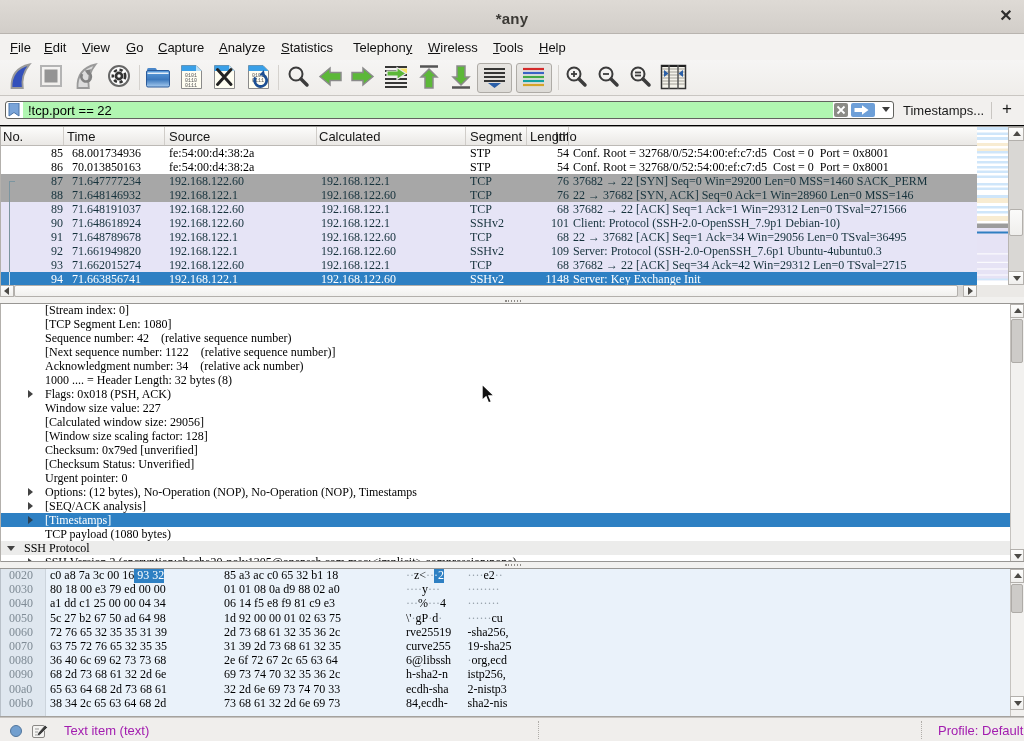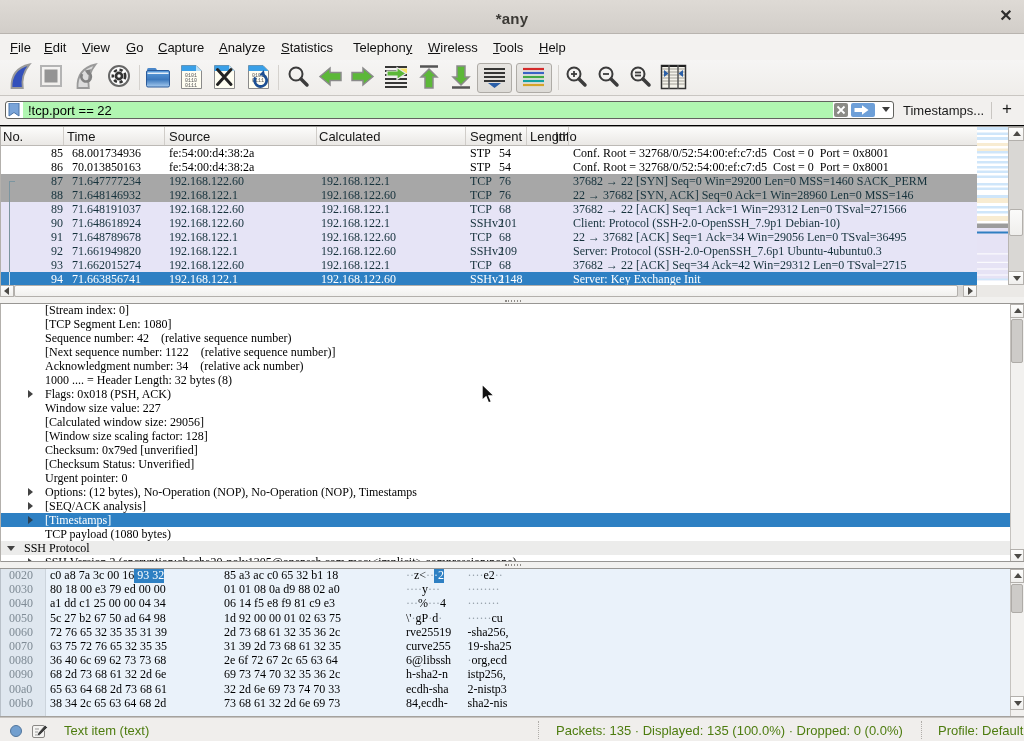--- a/index.html
+++ b/index.html
@@ -20,36 +20,36 @@
 #fexpr{position:absolute;left:903px;top:7px;font-size:13px;color:#1a1a1a}
 #plist{left:0;top:126px;width:1024px;height:171px;background:#fff;border-top:1px solid #989693;box-shadow:inset 1px 0 0 #a9a6a2,inset -1px 0 0 #a9a6a2}
 #phead{position:absolute;left:0;top:0;width:977px;height:19px;background:linear-gradient(#fcfcfb,#eae8e5);border-bottom:1px solid #bcb9b5;font-size:13px;color:#161616;overflow:hidden}
 #phead span{position:absolute;top:2px}
 #phead i{position:absolute;top:0;width:1px;height:19px;background:#d0cdc9;font-style:normal}
 #prows{position:absolute;left:0;top:19px;width:977px;height:139px;overflow:hidden;background:#fff}
 .prow{position:absolute;left:0;width:977px;height:14px}
 .prow span{position:absolute;top:0}
 .c-no{left:0;width:63px;text-align:right}
 .c-time{left:72px}.c-src{left:169px}.c-dst{left:321px}.c-pro{left:470px}
-.c-len{left:499px;width:70px;}.c-info{left:573px}
+.c-len{left:499px;width:70px;text-align:right}.c-info{left:573px}
 .sbtn{position:absolute;background:linear-gradient(#fdfdfc,#f0efed);border:1px solid #b3b0ac}
 .tri{position:absolute;width:0;height:0}
 .thumb{position:absolute;background:#cdcbc8;border:1px solid #aeaba7;border-radius:2px}
 #dets{left:0;top:303px;width:1024px;height:259px;background:#fff;border-top:1px solid #989693;border-bottom:1px solid #989693;overflow:hidden;box-shadow:inset 1px 0 0 #a9a6a2,inset -1px 0 0 #a9a6a2}
 .drow{position:absolute;left:0;width:1010px;height:14px;color:#000}
 .exp{position:absolute;top:3px;width:0;height:0;border-top:4px solid transparent;border-bottom:4px solid transparent;border-left:5px solid #424242}
 .expd{position:absolute;top:5px;width:0;height:0;border-left:4px solid transparent;border-right:4px solid transparent;border-top:5px solid #424242}
 #hex{left:0;top:568px;width:1024px;height:149px;background:#eaf2fa;border-top:1px solid #989693;border-bottom:1px solid #a5a29e;overflow:hidden;box-shadow:inset 1px 0 0 #a9a6a2,inset -1px 0 0 #a9a6a2}
 #hexoff{position:absolute;left:0;top:0;width:46px;height:148px;background:#dfe7ef;border-right:1px solid #ccd4dc}
 .hrow{position:absolute;height:14px;color:#000}
 .off{color:#7f8b95}
 .hrow i{font-style:normal;color:#98a3ac}
 .hl{background:#2e80c3;color:#fff;padding:1px 0}
 .hl i{color:#d8e6f2}
-#status{left:0;top:717px;width:1024px;height:24px;background:#f0eeec;border-top:1px solid #c6c3bf;font-size:13px;color:#4d7c0f}
+#status{left:0;top:717px;width:1024px;height:24px;background:#f0eeec;border-top:1px solid #c6c3bf;font-size:13px;color:#a21caf}
 #status span{position:absolute;top:5px}
 .split{position:absolute;left:0;width:1024px;background:#f2f1ef}
 </style></head><body>
 <div id="title" class="abs">
     <div class="t abs">*any</div>
     <div class="x abs">✕</div>
   </div>
 <div id="menu" class="abs">
     <span style="left:10px"><u>F</u>ile</span>
     <span style="left:44px"><u>E</u>dit</span>
@@ -311,21 +311,20 @@
 <div id="status" class="abs">
     <svg class="abs" style="left:9px;top:5px" width="40" height="16" viewBox="0 0 40 16">
 <circle cx="7" cy="8" r="5.5" fill="#729fcf" stroke="#51759c" stroke-width="1"></circle>
 <rect x="23.5" y="2.5" width="12" height="12" rx="1.5" fill="#f5f4f2" stroke="#8a8886" stroke-width="1"></rect>
 <line x1="26" y1="6" x2="30" y2="6" stroke="#999" stroke-width="1"></line>
 <line x1="26" y1="9" x2="29" y2="9" stroke="#999" stroke-width="1"></line>
 <line x1="26" y1="12" x2="31" y2="12" stroke="#999" stroke-width="1"></line>
 <path d="M36 2 L38.5 4.5 L31 12 L28 13 L29 10 Z" fill="#3c3c3c" stroke="#fff" stroke-width="0.6"></path>
 </svg>
     <span style="left:64px">Text item (text)</span>
-    <span style="left:556px">Packets: 135 · Displayed: 135 (100.0%) · Dropped: 0 (0.0%)</span>
     <span style="left:938px">Profile: Default</span>
     <div class="abs" style="left:538px;top:3px;width:1px;height:18px;border-left:1px dotted #b0ada9"></div>
     <div class="abs" style="left:921px;top:3px;width:1px;height:18px;border-left:1px dotted #b0ada9"></div>
   </div>
 <div class="abs" style="left:0;top:127px;width:1px;height:170px;background:#b3b0ac;z-index:50"></div>
 <div class="abs" style="left:0;top:304px;width:1px;height:258px;background:#b3b0ac;z-index:50"></div>
 <div class="abs" style="left:0;top:569px;width:1px;height:147px;background:#b9c1c9;z-index:50"></div>
 <svg class="abs" style="left:479px;top:383px;z-index:99" width="20" height="24" viewBox="0 0 20 24">
 <path d="M3 1 L3 17.5 L7 14 L9.5 20 L12.5 18.8 L10 13 L15.5 13 Z" fill="#111" stroke="#fff" stroke-width="1.4"></path>
 </svg>

